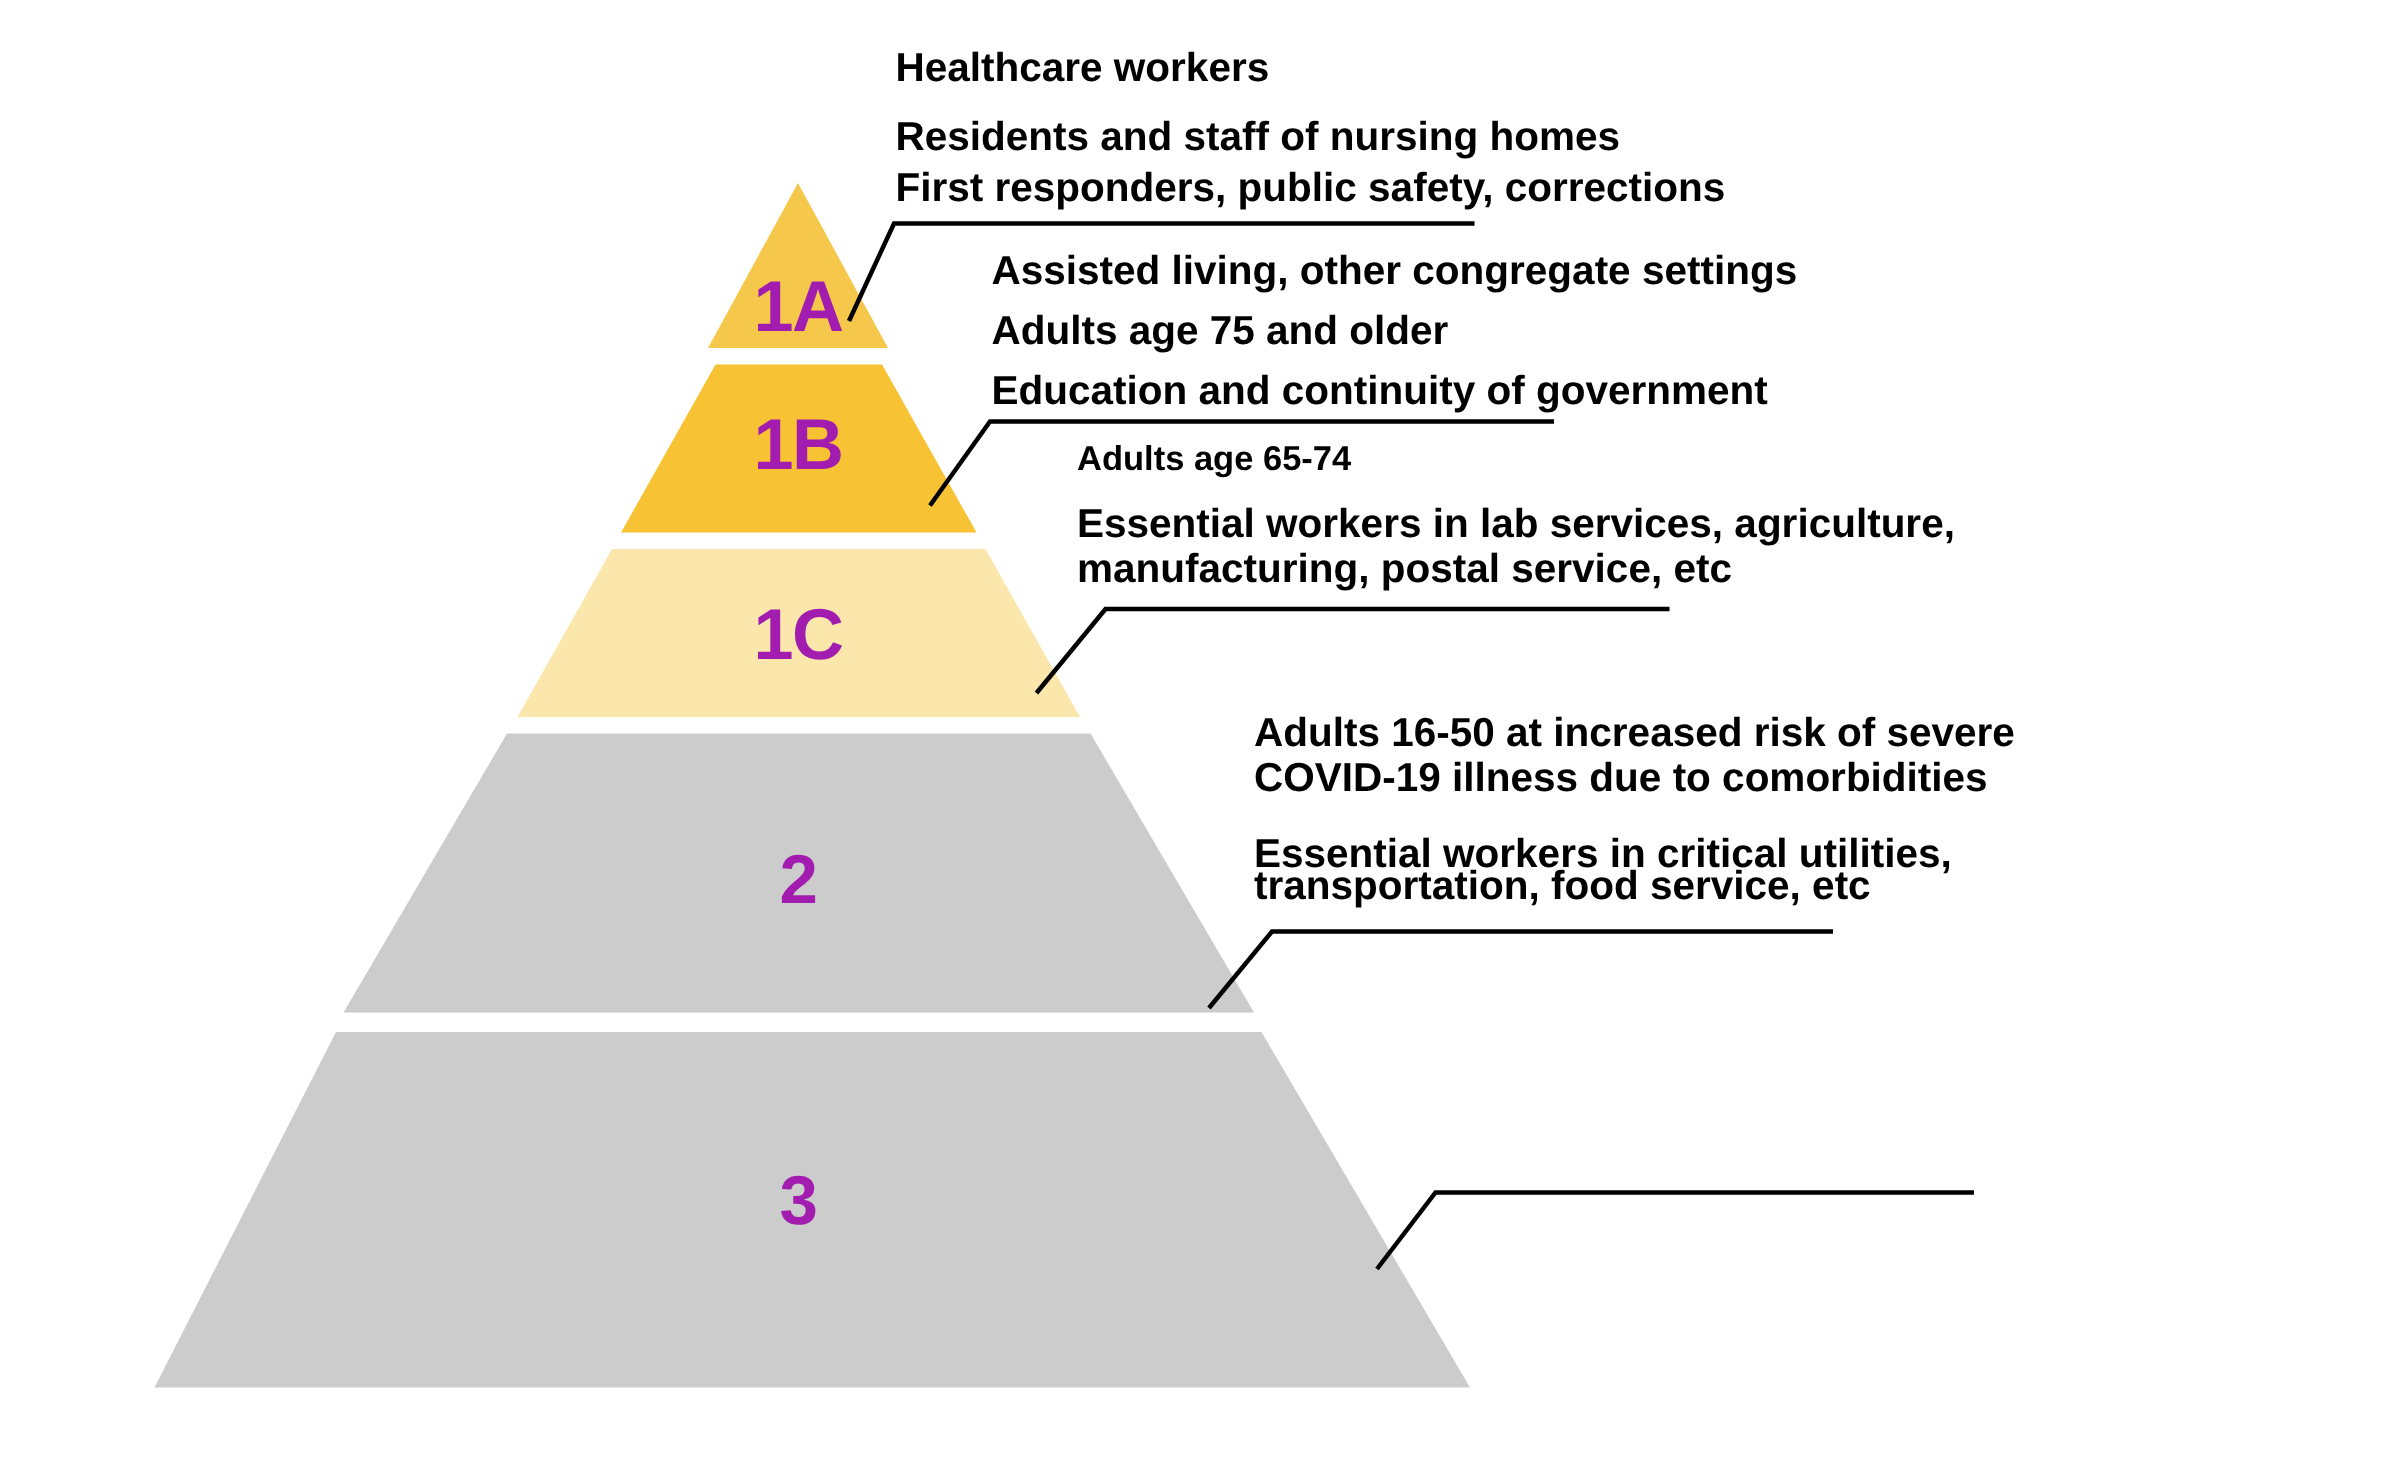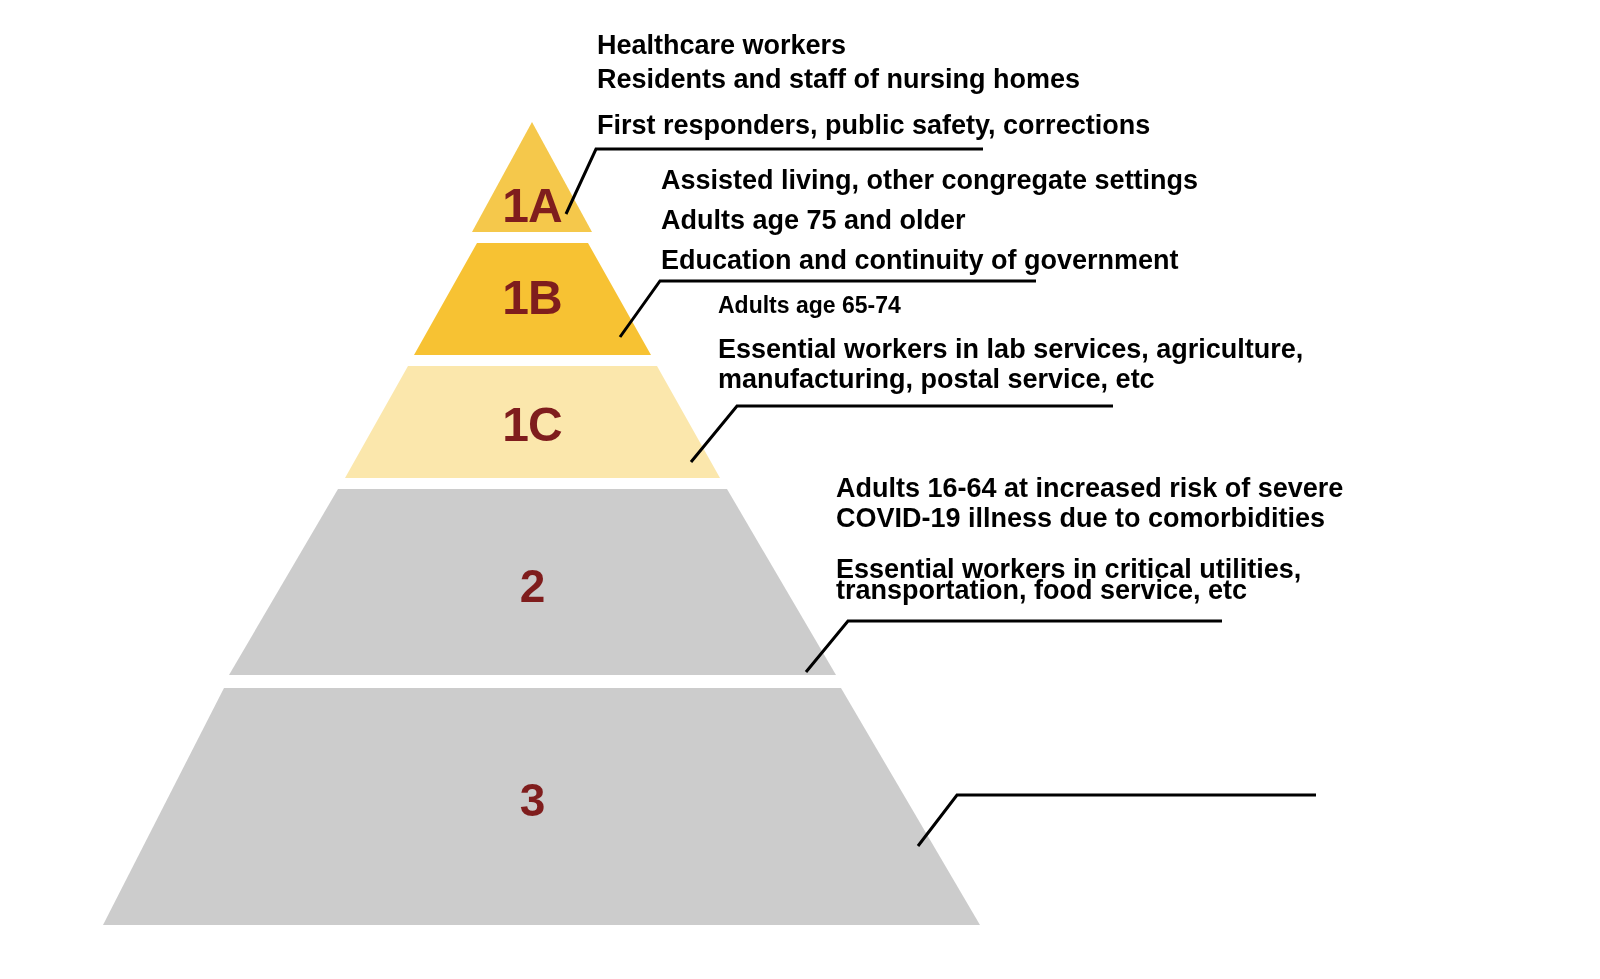--- a/index.html
+++ b/index.html
@@ -21,21 +21,21 @@
     height: 979px;
   }
   svg.pyramid-svg {
     position: absolute;
     left: 0; top: 0;
     width: 1600px;
     height: 979px;
   }
   .tier-label {
     position: absolute;
-    color: #7f1d1d;
+    color: #a21caf;
     font-family: "Liberation Sans", sans-serif;
     font-weight: bold;
     letter-spacing: -1px;
     text-align: center;
     white-space: nowrap;
     transform: translate(-50%, -50%);
   }
   .annot {
     position: absolute;
     color: #000000;
@@ -81,30 +81,30 @@
 
   <div class="tier-label" style="left:532px; top:297px; font-size:48px;">1B</div>
 
   <div class="tier-label" style="left:532px; top:424px; font-size:48px;">1C</div>
 
   <div class="tier-label" style="left:532px; top:586px; font-size:46px;">2</div>
 
   <div class="tier-label" style="left:532px; top:800px; font-size:46px;">3</div>
 
   <div class="annot" style="left:597px; top:30px; font-size:27px;">Healthcare workers</div>
-  <div class="annot" style="left:597px; top:64px; font-size:27px;">Residents and staff of nursing homes</div>
+  <div class="annot" style="left:597px; top:76px; font-size:27px;">Residents and staff of nursing homes</div>
   <div class="annot" style="left:597px; top:110px; font-size:27px;">First responders, public safety, corrections</div>
 
   <div class="annot" style="left:661px; top:165px; font-size:27px;">Assisted living, other congregate settings</div>
   <div class="annot" style="left:661px; top:205px; font-size:27px;">Adults age 75 and older</div>
   <div class="annot" style="left:661px; top:245px; font-size:27px;">Education and continuity of government</div>
 
   <div class="annot" style="left:718px; top:292px; font-size:23px;">Adults age 65-74</div>
   <div class="annot" style="left:718px; top:334px; font-size:27px;">Essential workers in lab services, agriculture,</div>
   <div class="annot" style="left:718px; top:364px; font-size:27px;">manufacturing, postal service, etc</div>
 
-  <div class="annot" style="left:836px; top:473px; font-size:27px;">Adults 16-64 at increased risk of severe</div>
+  <div class="annot" style="left:836px; top:473px; font-size:27px;">Adults 16-50 at increased risk of severe</div>
   <div class="annot" style="left:836px; top:503px; font-size:27px;">COVID-19 illness due to comorbidities</div>
   <div class="annot" style="left:836px; top:554px; font-size:27px;">Essential workers in critical utilities,</div>
   <div class="annot" style="left:836px; top:575px; font-size:27px;">transportation, food service, etc</div>
 
 
 </div>
 
 </body></html>

